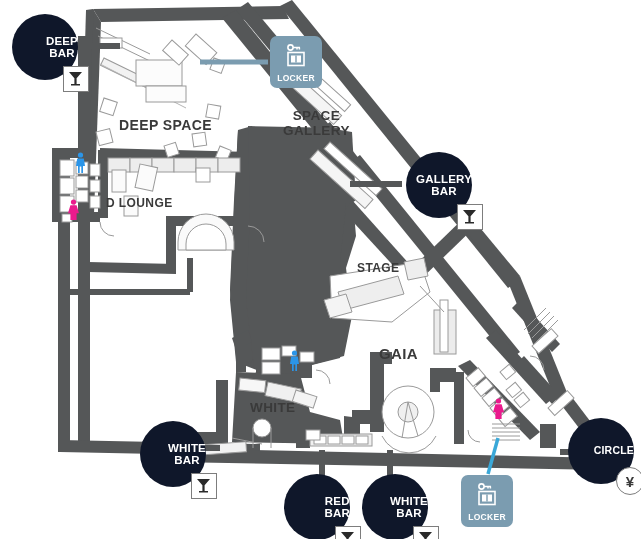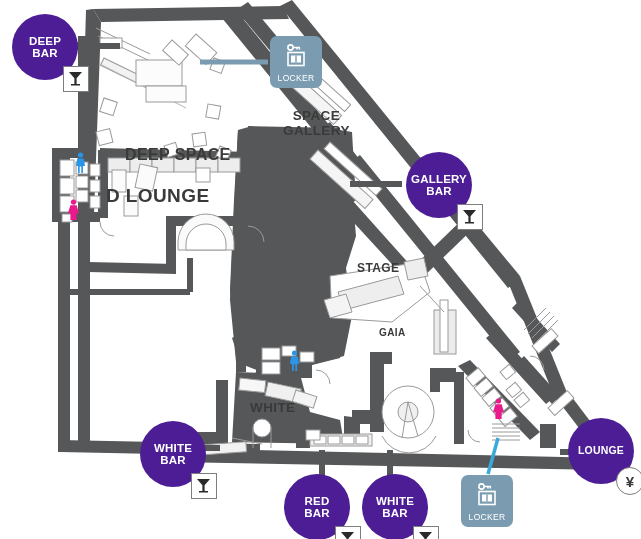--- a/index.html
+++ b/index.html
@@ -44,24 +44,24 @@
     position: absolute;
     width: 66px;
     height: 66px;
   }
   .bar-badge .disc {
     position: absolute;
     left: 0; top: 0;
     width: 66px;
     height: 66px;
     border-radius: 50%;
-    background: #4c1d95;
+    background: #0f172a;
     display: flex;
     align-items: center;
-    justify-content: center;
+    justify-content: flex-end;
     box-sizing: border-box;
   }
   .bar-badge .disc-text {
     color: #ffffff;
     font-size: 11.5px;
     font-weight: bold;
     line-height: 1.08;
     text-align: center;
     white-space: pre;
     letter-spacing: 0.2px;
@@ -108,21 +108,21 @@
     display: flex;
     flex-direction: column;
     align-items: center;
     justify-content: center;
     box-sizing: border-box;
   }
   .locker-badge .locker-icon { display: block; margin-bottom: 1px; }
   .locker-badge .locker-text {
     color: #ffffff;
     font-size: 8.5px;
-    font-weight: normal;
+    font-weight: bold;
     letter-spacing: 0.3px;
   }
 
   
   .restroom {
     position: absolute;
     width: 13px;
     height: 22px;
   }
   .restroom svg { display: block; }
@@ -366,30 +366,30 @@
       <path d="M390,478 L390,450" stroke="#555758" stroke-width="6" fill="none"></path>
 
       <path d="M560,452 L596,452" stroke="#555758" stroke-width="6" fill="none"></path>
 
       <path d="M268,62 L200,62" stroke="#7b9cb0" stroke-width="5" fill="none"></path>
 
       <path d="M488,474 L498,438" stroke="#3aa8d8" stroke-width="3.5" fill="none"></path>
     </g>
   </svg>
 
-  <div class="room-label" style="left:125px; top:118px; font-size:16px;margin-top:28px;">DEEP SPACE</div>
+  <div class="room-label" style="left:119px; top:118px; font-size:14px;">DEEP SPACE</div>
 
   <div class="room-label" style="left:283px; top:108px; font-size:13.5px;">SPACE
 GALLERY</div>
 
-  <div class="room-label" style="left:106px; top:185px; font-size:19px;">D LOUNGE</div>
+  <div class="room-label" style="left:106px; top:197px; font-size:12px;">D LOUNGE</div>
 
   <div class="room-label" style="left:357px; top:262px; font-size:12px;">STAGE</div>
 
-  <div class="room-label" style="left:379px; top:327px; font-size:10px;">GAIA</div>
+  <div class="room-label" style="left:379px; top:346px; font-size:15px;">GAIA</div>
 
   <div class="room-label" style="left:250px; top:400px; font-size:13.5px;">WHITE</div>
 
   <div class="bar-badge" style="left:12px; top:14px;">
     <div class="disc">
       <span class="disc-text">DEEP
 BAR</span>
     </div>
     <div class="glass-box">
       <svg width="23" height="23" viewBox="0 0 23 23">
@@ -442,21 +442,21 @@
     </div>
     <div class="glass-box">
       <svg width="23" height="23" viewBox="0 0 23 23">
         <path d="M5,5 L18,5 L12.6,11.2 L12.6,17 L16,17 L16,18.4 L7,18.4 L7,17 L10.4,17 L10.4,11.2 Z" fill="#2a2a2a"></path>
       </svg>
     </div>
   </div>
 
   <div class="bar-badge cashier" style="left:568px; top:418px;">
     <div class="disc">
-      <span class="disc-text">LOUNGE</span>
+      <span class="disc-text">CIRCLE</span>
     </div>
     <div class="yen-circle">¥</div>
   </div>
 
   <div class="locker-badge" style="left:270px; top:36px;">
     <span class="locker-icon">
       <svg width="26" height="26" viewBox="0 0 26 26">
 
         <circle cx="7.5" cy="5.5" r="2.6" fill="none" stroke="#ffffff" stroke-width="1.6"></circle>
         <path d="M10,5.5 L17,5.5 M14,5.5 L14,7.6 M16.4,5.5 L16.4,7.6" stroke="#ffffff" stroke-width="1.5" fill="none"></path>

